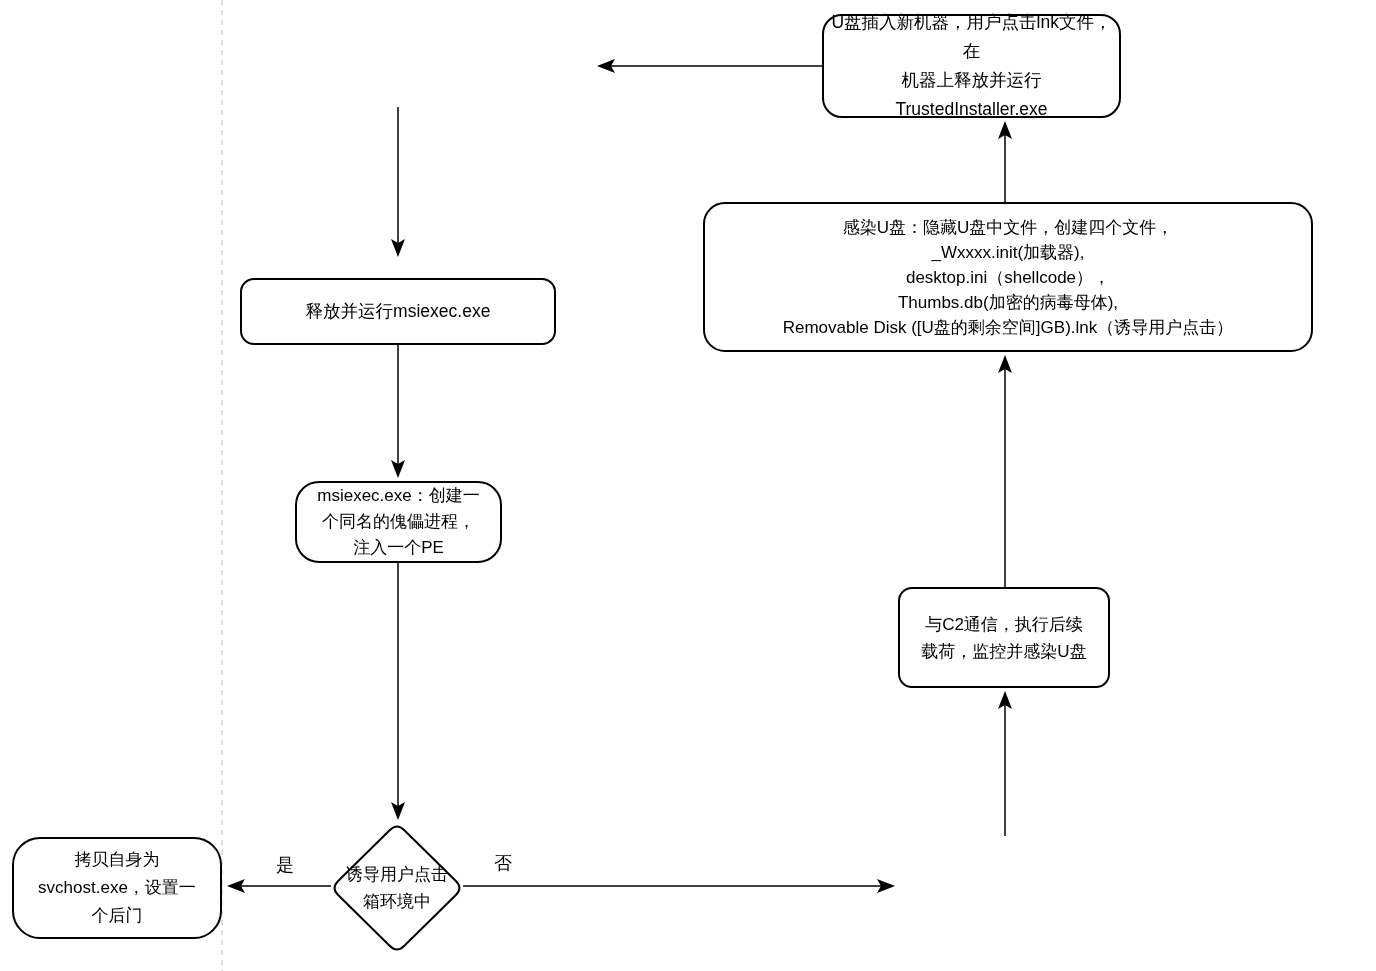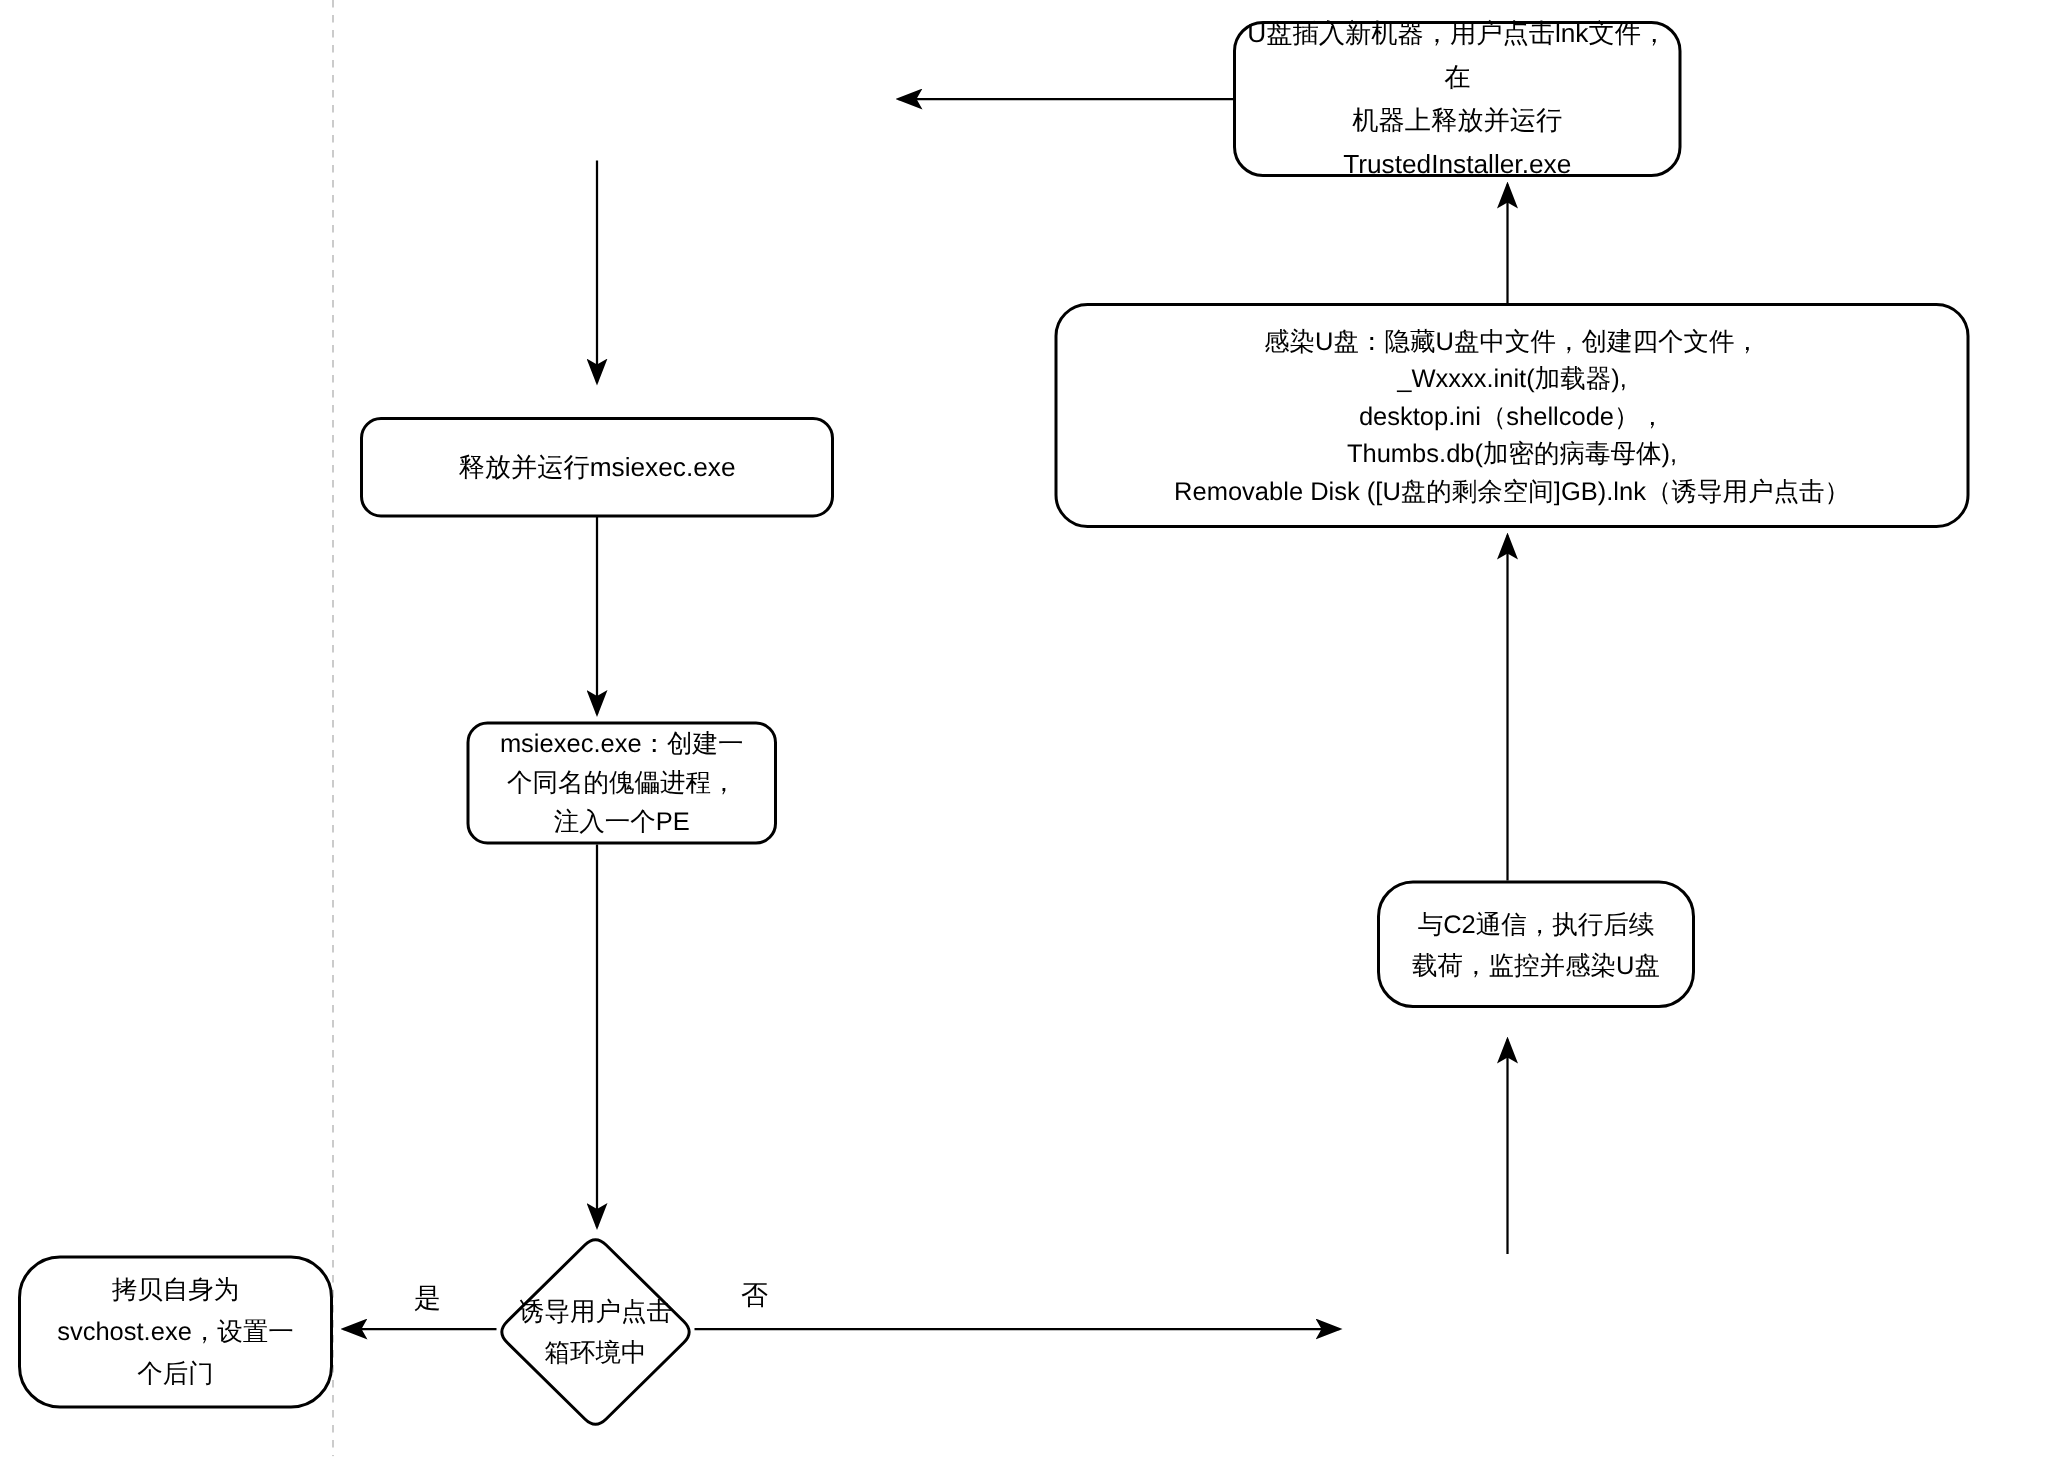--- a/index.html
+++ b/index.html
@@ -28,22 +28,22 @@
     text-align: center;
     white-space: pre-line;
     font-size: 17px;
     line-height: 27px;
     padding: 2px 6px;
   }
   .n-usb    { left: 822px; top: 14px;  width: 299px; height: 104px; border-radius: 20px; font-size: 17.5px; line-height: 29px; }
   .n-ti     { left: 205px; top: 24px;  width: 386px; height: 83px;  border-radius: 16px; font-size: 17.5px; line-height: 28px; }
   .n-rel    { left: 240px; top: 260px; width: 316px; height: 67px;  border-radius: 14px; font-size: 17.5px; margin-top: 18px; }
   .n-infect { left: 703px; top: 202px; width: 610px; height: 150px; border-radius: 22px; line-height: 25px; }
-  .n-msi    { left: 295px; top: 481px; width: 207px; height: 82px;  border-radius: 14px; line-height: 26px; padding: 0 20px; margin-left: 16px; }
-  .n-c2     { left: 918px; top: 587px; width: 212px; height: 85px; border-radius: 24px; }
+  .n-msi    { left: 295px; top: 481px; width: 207px; height: 82px;  border-radius: 24px; line-height: 26px; padding: 0 20px; }
+  .n-c2     { left: 898px; top: 587px; width: 212px; height: 101px; border-radius: 14px; }
   .n-copy   { left: 12px;  top: 837px; width: 210px; height: 102px; border-radius: 28px; line-height: 28px; }
   .n-inject { left: 898px; top: 836px; width: 212px; height: 101px; border-radius: 16px; }
   .diamond-label {
     left: 327px; top: 853px; width: 140px; height: 70px;
     border: none; background: transparent; padding: 0;
   }
   .edge-label {
     position: absolute;
     font-size: 18px;
     line-height: 22px;

